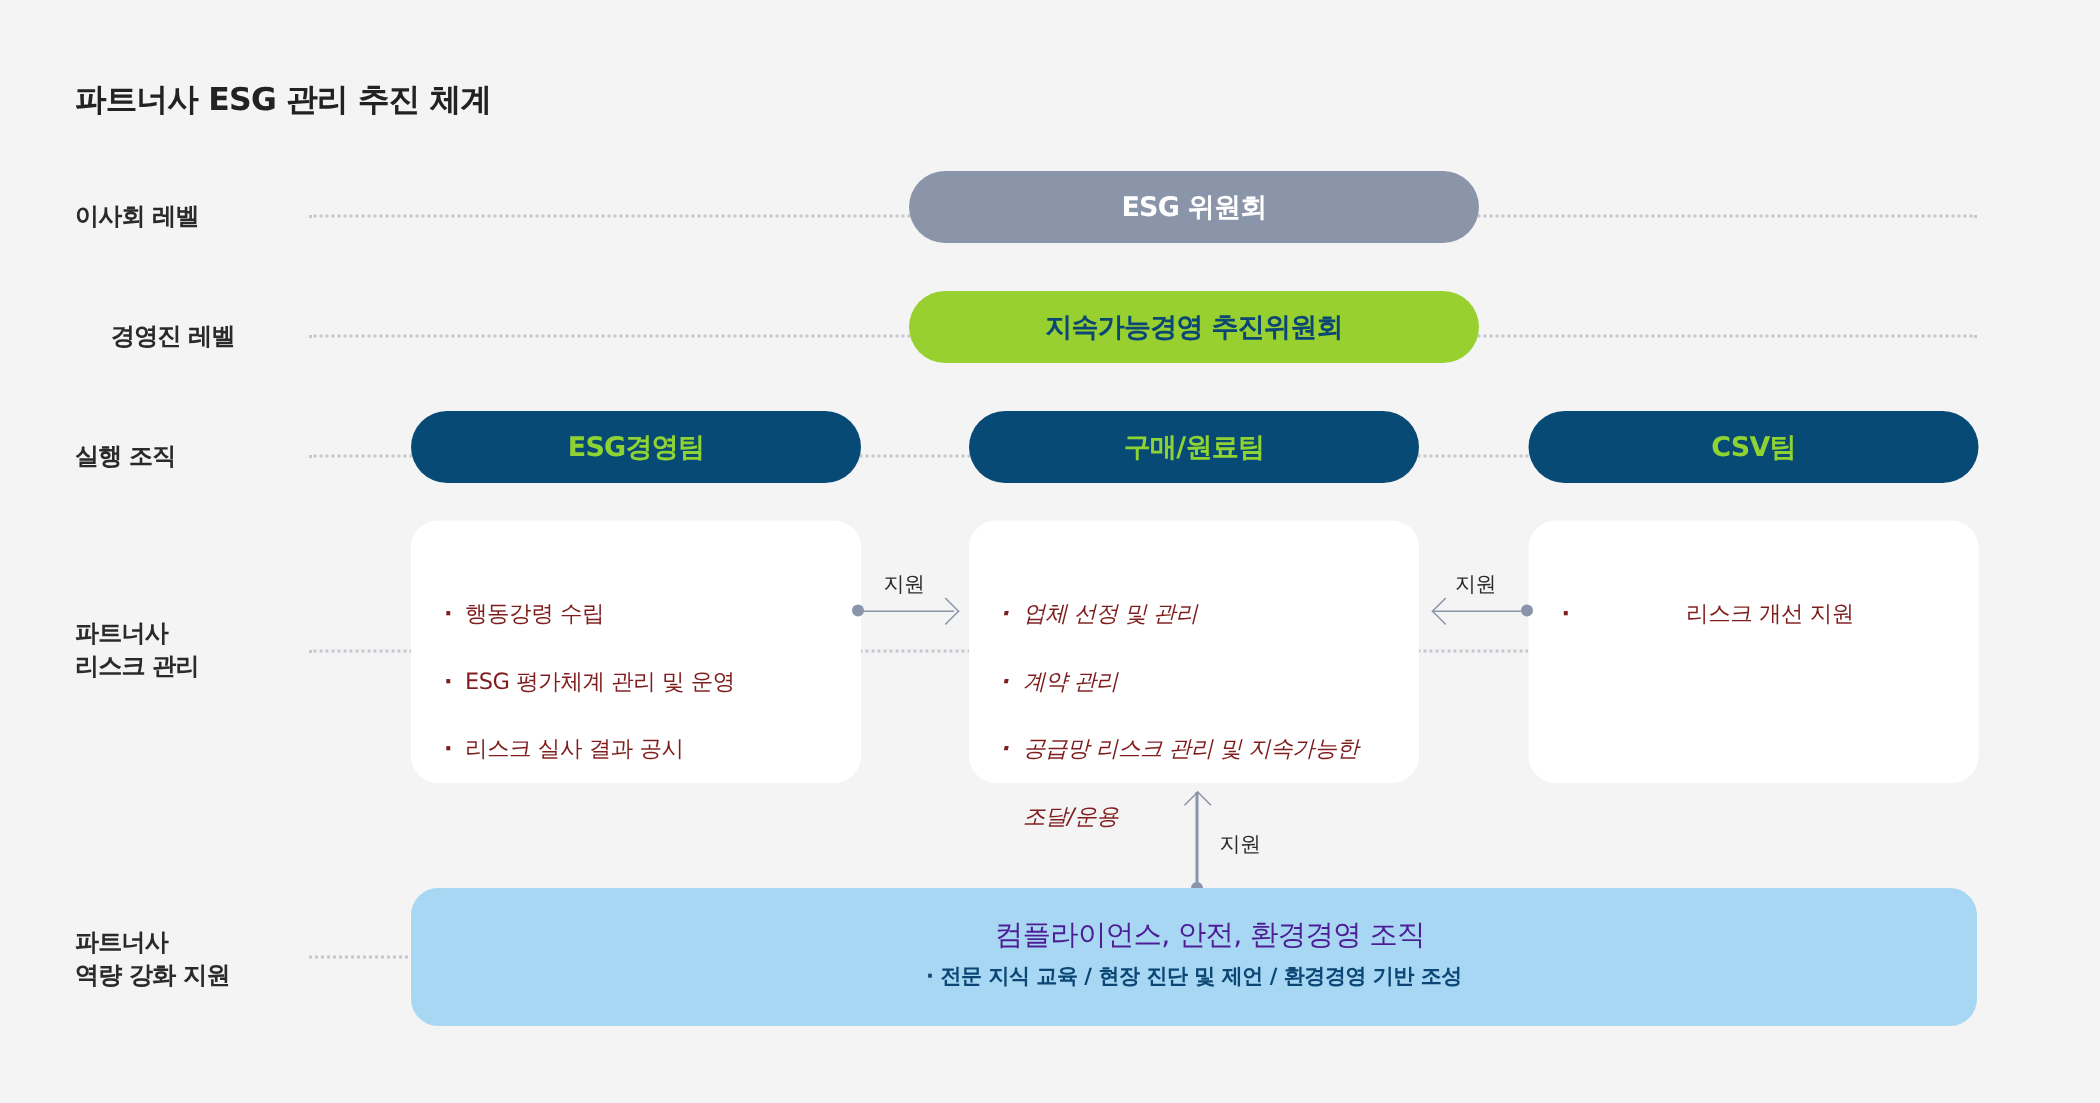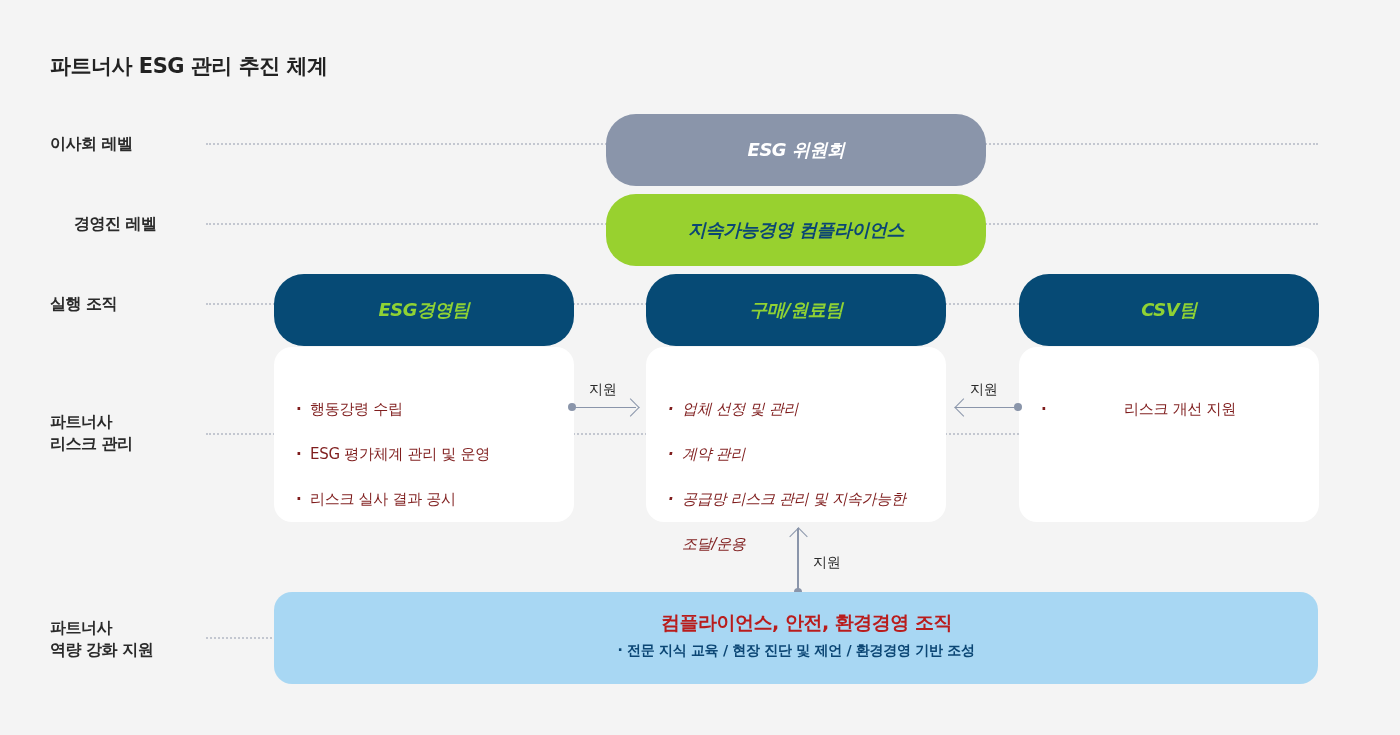--- a/index.html
+++ b/index.html
@@ -1,35 +1,35 @@
 <!DOCTYPE html>
 <html><head>
 <meta charset="utf-8">
 <style>
   * { box-sizing: border-box; margin: 0; padding: 0; }
   html, body { width: 1400px; height: 735px; background: #f4f4f4; overflow: hidden; }
   body { font-family: "DejaVu Sans", "Liberation Sans", sans-serif; color: #222; position: relative; }
   .title { position: absolute; left: 50px; top: 52px; font-size: 21px; font-weight: bold; color: #222; letter-spacing: -0.5px; }
   .row-label { position: absolute; left: 50px; font-size: 16px; font-weight: bold; color: #2a2a2a; line-height: 22px; letter-spacing: -0.5px; }
   .dots { position: absolute; height: 0; border-top: 2px dotted #c3c7d0; }
-  .pill { position: absolute; height: 72px; border-radius: 30px; display: flex; align-items: center; justify-content: center; font-size: 18px; font-weight: bold; letter-spacing: -0.5px; font-style: italic; }
+  .pill { position: absolute; height: 48px; border-radius: 30px; display: flex; align-items: center; justify-content: center; font-size: 18px; font-weight: bold; letter-spacing: -0.5px; }
   .pill.gray { background: #8a95aa; color: #fff; }
   .pill.green { background: #98d12f; color: #0b4674; }
   .pill.navy { background: #064a75; color: #8fd234; }
   .card { position: absolute; top: 347px; width: 300px; height: 175px; background: #fff; border-radius: 18px; padding: 32px 22px 0 22px; }
   .card ul { list-style: none; }
   .card li { font-size: 15px; color: #7f1d1d; line-height: 29px; padding-left: 14px; position: relative; letter-spacing: -0.3px; margin-top: 16px; }
   .card li::before { content: "\00B7"; position: absolute; left: 0; top: 0; font-weight: bold; }
   .support { position: absolute; font-size: 14px; color: #2a2a2a; letter-spacing: -0.3px; }
   .hline { position: absolute; height: 1.5px; background: #8a95aa; }
   .vline { position: absolute; width: 1.5px; background: #8a95aa; }
   .dot { position: absolute; width: 8px; height: 8px; border-radius: 50%; background: #8a95aa; }
   .chev { position: absolute; width: 13px; height: 13px; border-top: 1.3px solid #8a95aa; border-right: 1.3px solid #8a95aa; }
   .bottom-box { position: absolute; left: 274px; top: 592px; width: 1044px; height: 92px; background: #a8d7f3; border-radius: 18px; text-align: center; padding-top: 18px; }
-  .bottom-title { font-size: 19px; font-weight: bold; color: #b91c1c; letter-spacing: -0.5px; padding-left: 21px; }
+  .bottom-title { font-size: 19px; font-weight: normal; color: #4c1d95; letter-spacing: -0.5px; padding-left: 21px; }
   .bottom-sub { margin-top: 6px; font-size: 14px; font-weight: bold; color: #0b4674; letter-spacing: -0.3px; }
 </style>
 </head>
 <body>
 
 <div class="title" data-name="page-title">파트너사 ESG 관리 추진 체계</div>
 
 <div class="row-label" style="top:133px;" data-name="row-label-board">이사회 레벨</div>
 <div class="row-label" style="top:213px;margin-left:24px;" data-name="row-label-executive">경영진 레벨</div>
 <div class="row-label" style="top:293px;" data-name="row-label-execution">실행 조직</div>
@@ -45,21 +45,21 @@
 <div class="dots" style="left:206px; top:143px; width:1112px;" data-name="guide-line-board"></div>
 <div class="dots" style="left:206px; top:223px; width:1112px;" data-name="guide-line-executive"></div>
 <div class="dots" style="left:206px; top:303px; width:1112px;" data-name="guide-line-execution"></div>
 <div class="dots" style="left:206px; top:433px; width:1112px;" data-name="guide-line-risk"></div>
 <div class="dots" style="left:206px; top:637px; width:70px;" data-name="guide-line-support"></div>
 
 <div class="pill gray" style="left:606px; top:114px; width:380px;" data-name="esg-committee-node">
   <span data-name="node-label">ESG 위원회</span>
 </div>
 <div class="pill green" style="left:606px; top:194px; width:380px;" data-name="sustainability-committee-node">
-  <span data-name="node-label">지속가능경영 컴플라이언스</span>
+  <span data-name="node-label">지속가능경영 추진위원회</span>
 </div>
 <div class="pill navy" style="left:274px; top:274px; width:300px;" data-name="esg-management-team-node">
   <span data-name="node-label">ESG경영팀</span>
 </div>
 <div class="pill navy" style="left:646px; top:274px; width:300px;" data-name="purchasing-team-node">
   <span data-name="node-label">구매/원료팀</span>
 </div>
 <div class="pill navy" style="left:1019px; top:274px; width:300px;" data-name="csv-team-node">
   <span data-name="node-label">CSV팀</span>
 </div>

